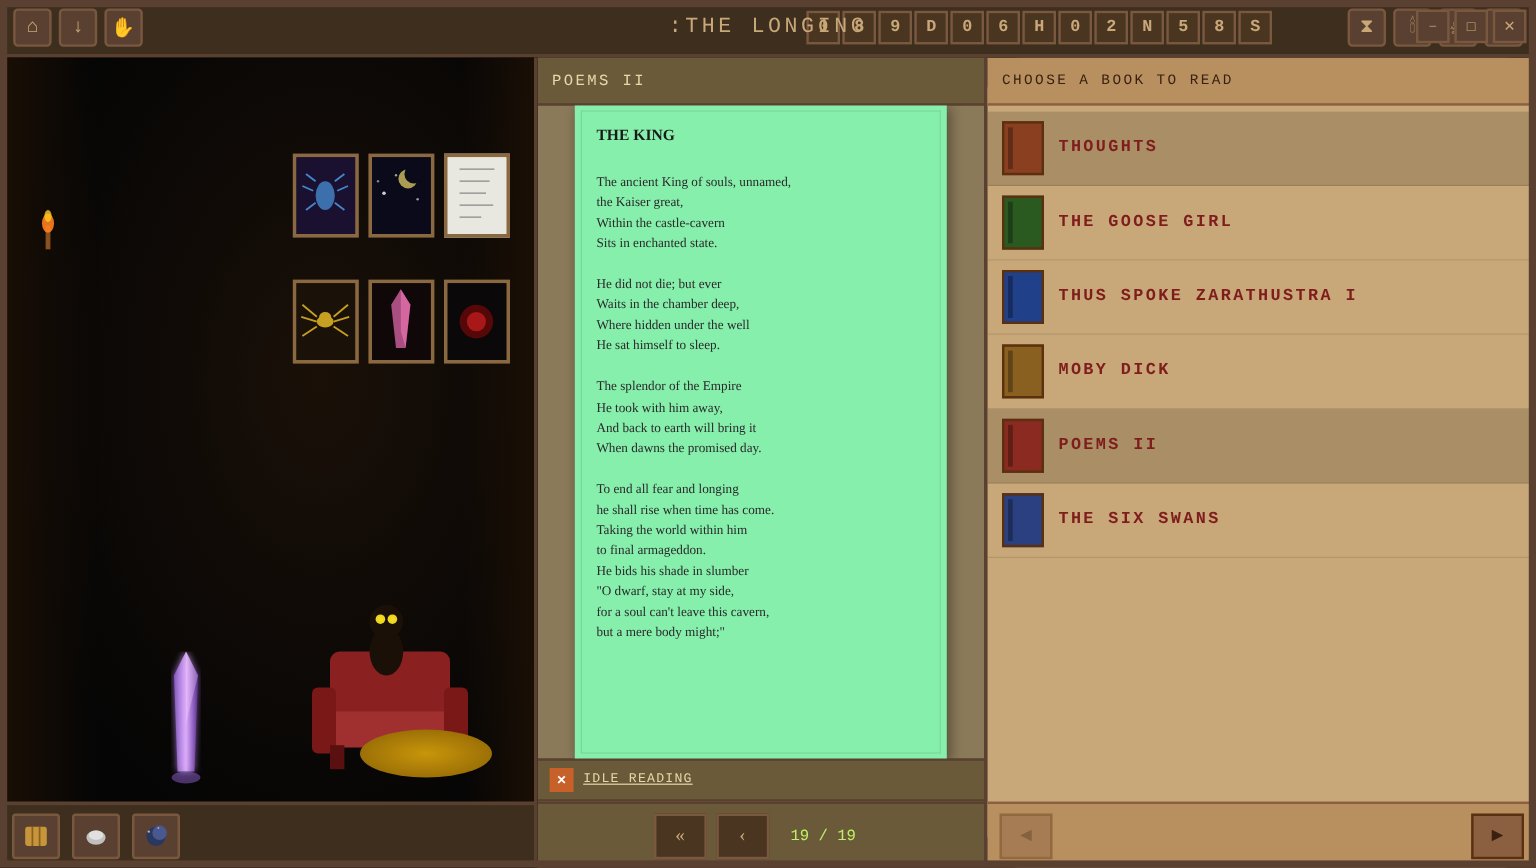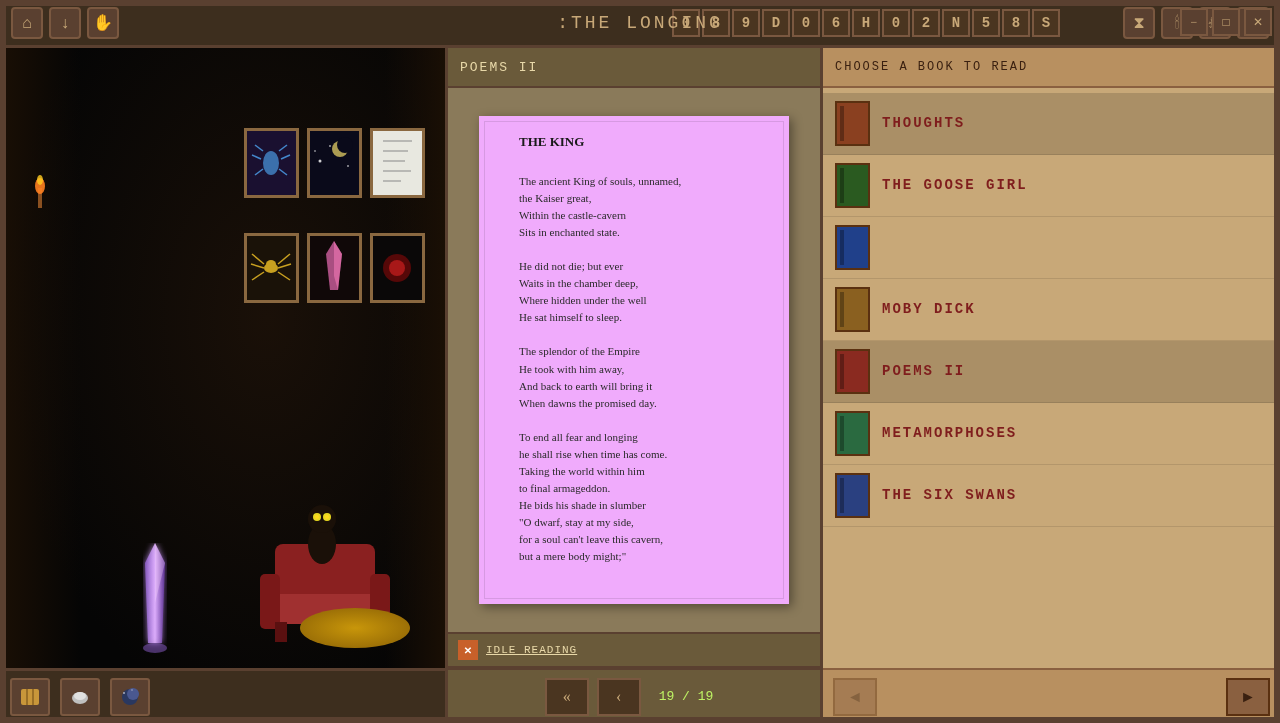--- a/index.html
+++ b/index.html
@@ -220,24 +220,24 @@
     #book-content {
       flex: 1;
       display: flex;
       align-items: center;
       justify-content: center;
       padding: 10px;
       overflow: hidden;
     }
 
     .book-page {
-      background: #f0abfc;
+      background: #86efac;
       width: 310px;
-      height: 488px;
-      padding: 18px 40px;
+      height: 546px;
+      padding: 18px 18px;
       box-shadow: 3px 3px 10px rgba(0,0,0,0.4);
       overflow: hidden;
       position: relative;
     }
     .book-page::before {
       content: '';
       position: absolute;
       top: 5px; left: 5px; right: 5px; bottom: 5px;
       border: 1px solid rgba(0,0,0,0.1);
       pointer-events: none;
@@ -685,49 +685,42 @@
           </div>
           <div class="book-label">THE GOOSE GIRL</div>
         </div>
         <div class="book-item">
           <div class="book-icon" style="background: rgb(32, 64, 138);">
             <svg width="25" height="35" viewBox="0 0 25 35">
               <rect width="25" height="35" fill="#20408a"></rect>
               <rect x="0" y="0" width="4" height="35" fill="rgba(0,0,0,0.3)"></rect>
             </svg>
           </div>
+          <div class="book-label">THUS SPOKE
+ZARATHUSTRA I</div>
         </div>
         <div class="book-item">
           <div class="book-icon" style="background: rgb(138, 96, 32);">
             <svg width="25" height="35" viewBox="0 0 25 35">
               <rect width="25" height="35" fill="#8a6020"></rect>
               <rect x="0" y="0" width="4" height="35" fill="rgba(0,0,0,0.3)"></rect>
             </svg>
           </div>
           <div class="book-label">MOBY DICK</div>
         </div>
         <div class="book-item active">
           <div class="book-icon" style="background: rgb(138, 42, 32);">
             <svg width="25" height="35" viewBox="0 0 25 35">
               <rect width="25" height="35" fill="#8a2a20"></rect>
               <rect x="0" y="0" width="4" height="35" fill="rgba(0,0,0,0.3)"></rect>
             </svg>
           </div>
           <div class="book-label">POEMS II</div>
         </div>
         <div class="book-item">
-          <div class="book-icon" style="background: rgb(42, 106, 64);">
-            <svg width="25" height="35" viewBox="0 0 25 35">
-              <rect width="25" height="35" fill="#2a6a40"></rect>
-              <rect x="0" y="0" width="4" height="35" fill="rgba(0,0,0,0.3)"></rect>
-            </svg>
-          </div>
-          <div class="book-label">METAMORPHOSES</div>
-        </div>
-        <div class="book-item">
           <div class="book-icon" style="background: rgb(42, 64, 128);">
             <svg width="25" height="35" viewBox="0 0 25 35">
               <rect width="25" height="35" fill="#2a4080"></rect>
               <rect x="0" y="0" width="4" height="35" fill="rgba(0,0,0,0.3)"></rect>
             </svg>
           </div>
           <div class="book-label">THE SIX SWANS</div>
         </div>
       </div>
 

